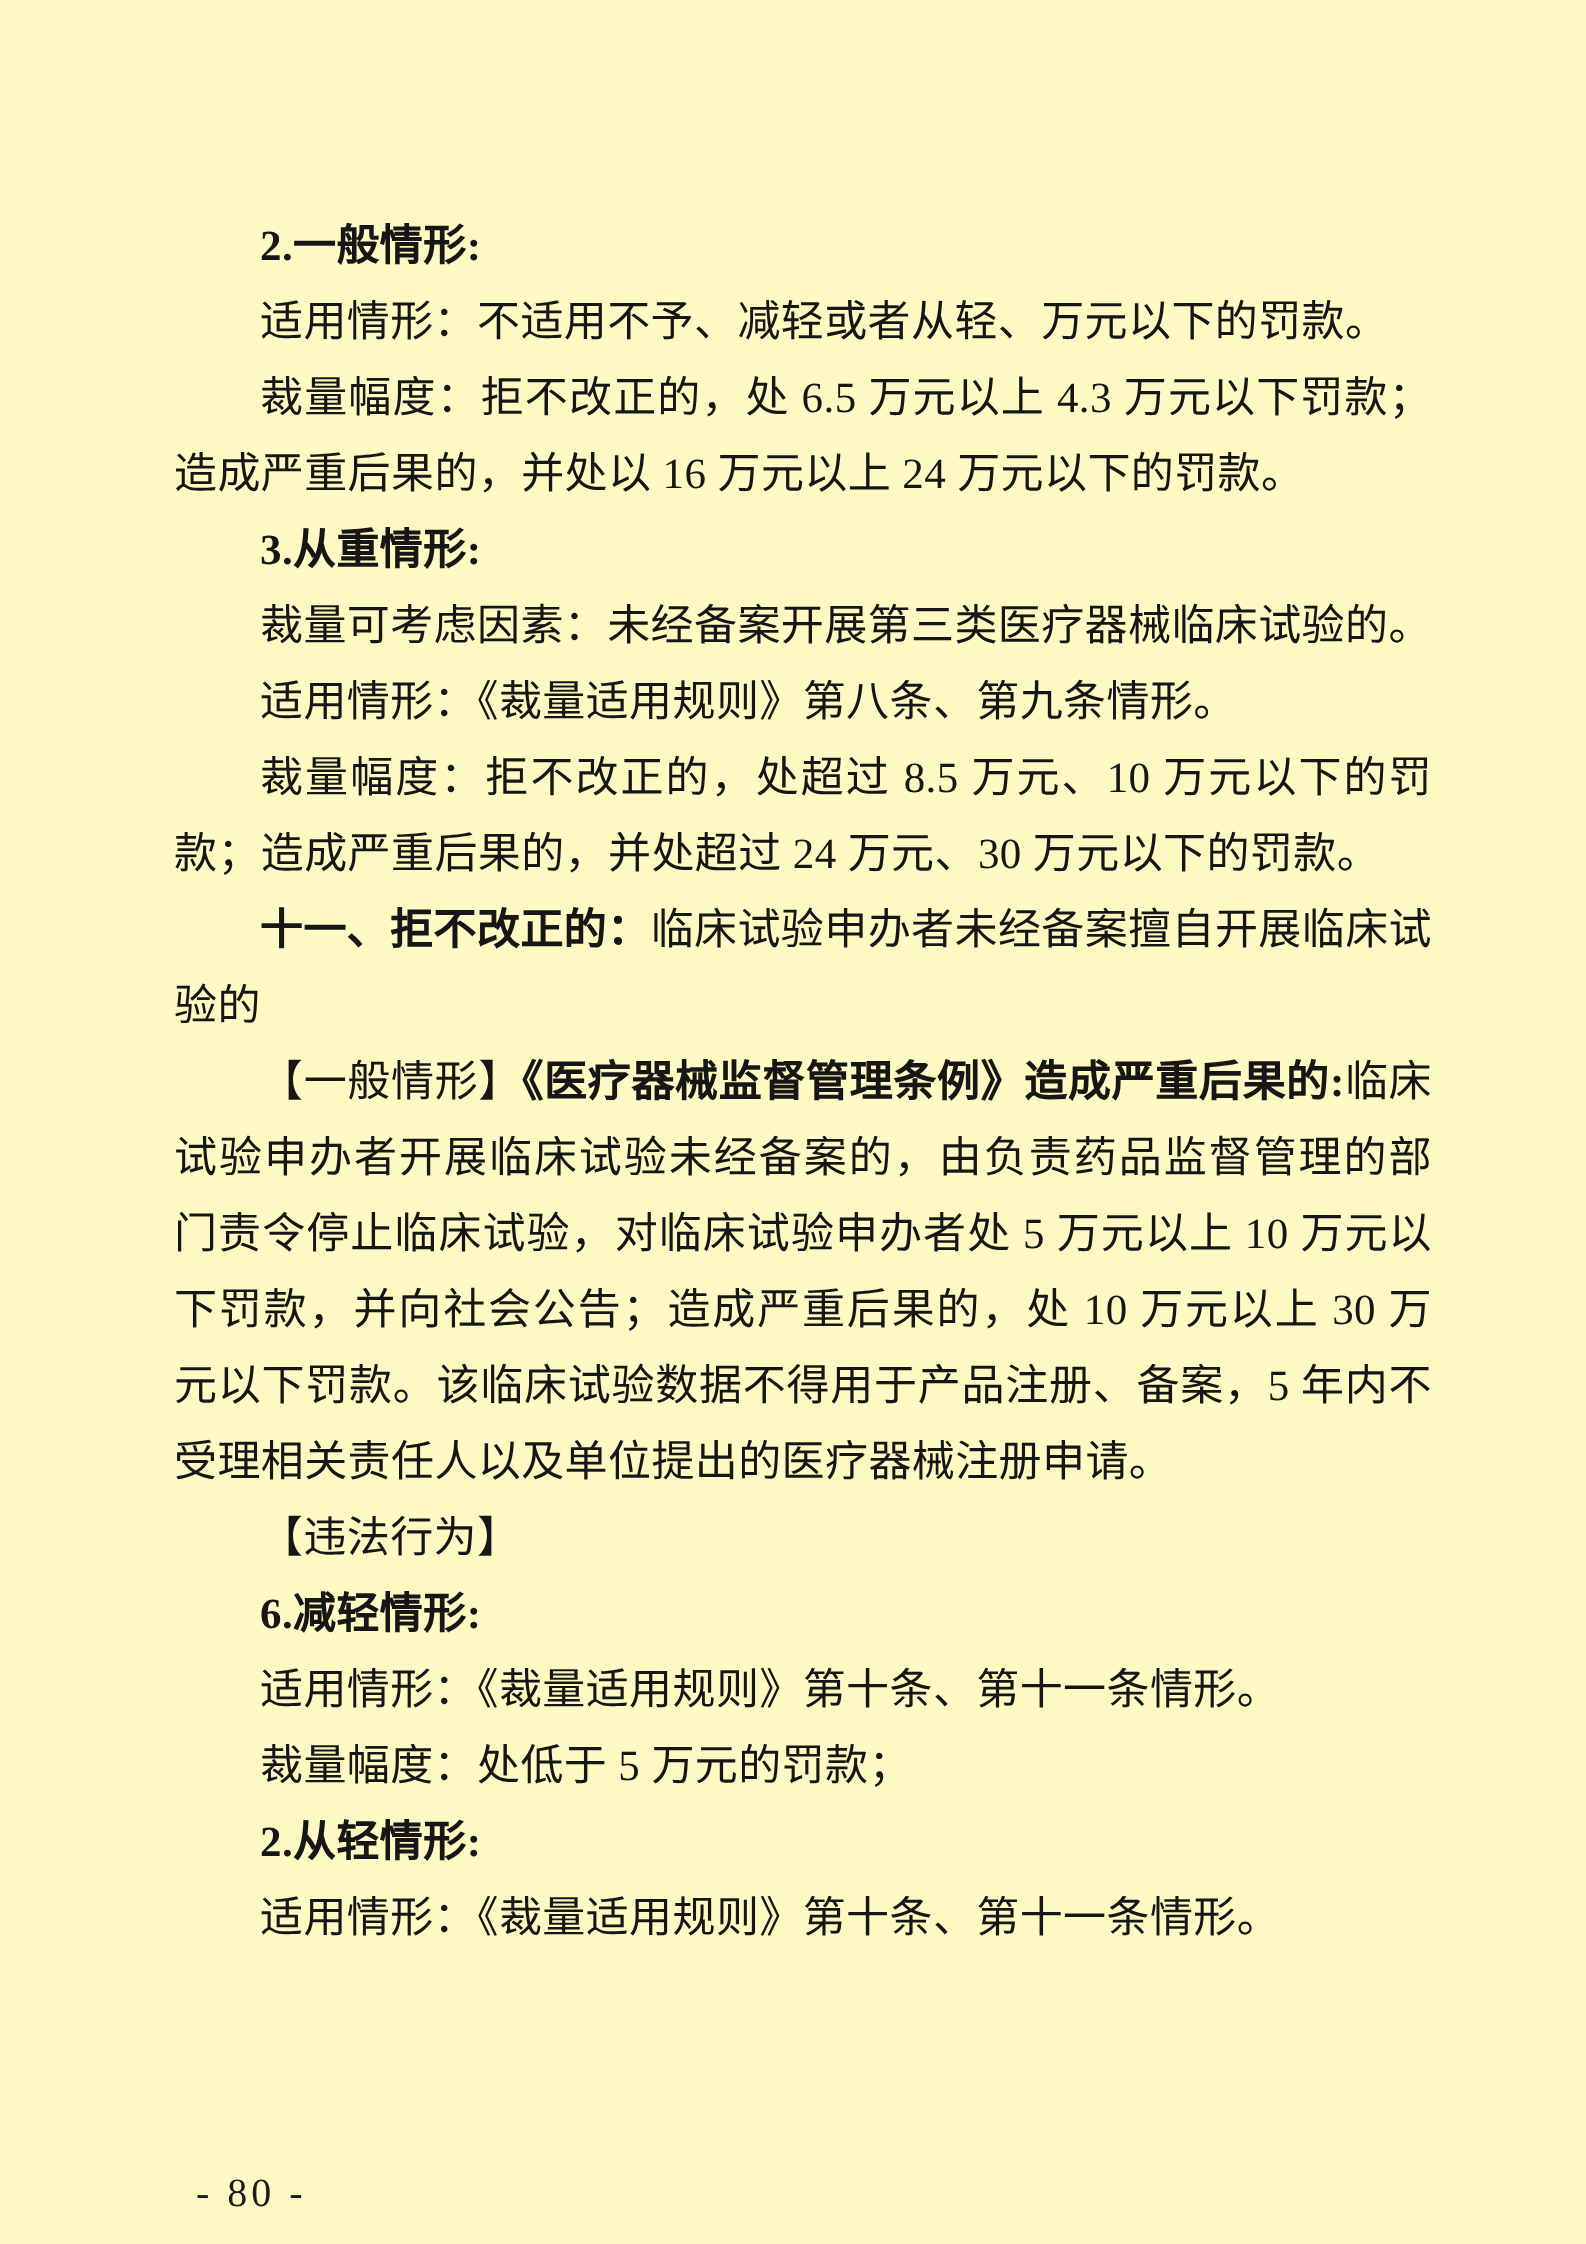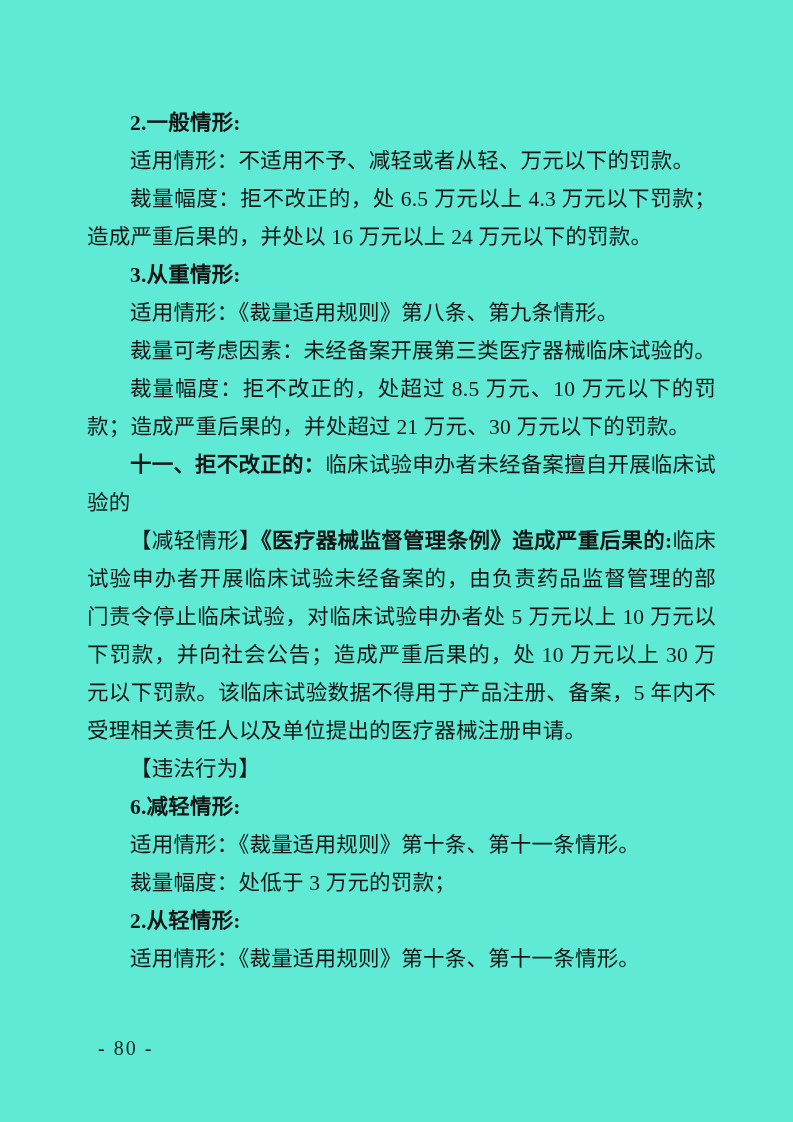--- a/index.html
+++ b/index.html
@@ -4,21 +4,21 @@
 <style>
   html, body {
     margin: 0;
     padding: 0;
     background: #ffffff;
   }
   .sheet {
     position: relative;
     width: 793px;
     height: 1122px;
-    background: #5eead4;
+    background: #fef9c3;
     overflow: hidden;
     font-family: "Liberation Serif", "DejaVu Serif", serif;
     color: #161616;
   }
   .doc {
     position: absolute;
     left: 87px;
     top: 104px;
     width: 629px;
     font-size: 21.5px;
@@ -32,41 +32,41 @@
     padding: 0;
     text-indent: 2em;
     word-break: break-all;
   }
   .para .b {
     font-weight: bold;
   }
   .pagenum {
     position: absolute;
     left: 98px;
-    top: 1037px;
+    top: 1086px;
     font-size: 20px;
     letter-spacing: 2px;
     color: #1d1d1d;
   }
 </style>
 </head>
 <body>
 
 <div class="sheet">
   <main class="doc">
       <p class="para"><span class="b">2.一般情形:</span></p>
       <p class="para"><span class="">适用情形：不适用不予、减轻或者从轻、万元以下的罚款。</span></p>
       <p class="para"><span class="">裁量幅度：拒不改正的，处 6.5 万元以上 4.3 万元以下罚款；造成严重后果的，并处以 16 万元以上 24 万元以下的罚款。</span></p>
       <p class="para"><span class="b">3.从重情形:</span></p>
+      <p class="para"><span class="">裁量可考虑因素：未经备案开展第三类医疗器械临床试验的。</span></p>
       <p class="para"><span class="">适用情形：《裁量适用规则》第八条、第九条情形。</span></p>
-      <p class="para"><span class="">裁量可考虑因素：未经备案开展第三类医疗器械临床试验的。</span></p>
-      <p class="para"><span class="">裁量幅度：拒不改正的，处超过 8.5 万元、10 万元以下的罚款；造成严重后果的，并处超过 21 万元、30 万元以下的罚款。</span></p>
+      <p class="para"><span class="">裁量幅度：拒不改正的，处超过 8.5 万元、10 万元以下的罚款；造成严重后果的，并处超过 24 万元、30 万元以下的罚款。</span></p>
       <p class="para"><span class="b">十一、拒不改正的：</span><span class="">临床试验申办者未经备案擅自开展临床试验的</span></p>
-      <p class="para"><span class="">【减轻情形】</span><span class="b">《医疗器械监督管理条例》造成严重后果的:</span><span class="">临床试验申办者开展临床试验未经备案的，由负责药品监督管理的部门责令停止临床试验，对临床试验申办者处 5 万元以上 10 万元以下罚款，并向社会公告；造成严重后果的，处 10 万元以上 30 万元以下罚款。该临床试验数据不得用于产品注册、备案，5 年内不受理相关责任人以及单位提出的医疗器械注册申请。</span></p>
+      <p class="para"><span class="">【一般情形】</span><span class="b">《医疗器械监督管理条例》造成严重后果的:</span><span class="">临床试验申办者开展临床试验未经备案的，由负责药品监督管理的部门责令停止临床试验，对临床试验申办者处 5 万元以上 10 万元以下罚款，并向社会公告；造成严重后果的，处 10 万元以上 30 万元以下罚款。该临床试验数据不得用于产品注册、备案，5 年内不受理相关责任人以及单位提出的医疗器械注册申请。</span></p>
       <p class="para"><span class="">【违法行为】</span></p>
       <p class="para"><span class="b">6.减轻情形:</span></p>
       <p class="para"><span class="">适用情形：《裁量适用规则》第十条、第十一条情形。</span></p>
-      <p class="para"><span class="">裁量幅度：处低于 3 万元的罚款；</span></p>
+      <p class="para"><span class="">裁量幅度：处低于 5 万元的罚款；</span></p>
       <p class="para"><span class="b">2.从轻情形:</span></p>
       <p class="para"><span class="">适用情形：《裁量适用规则》第十条、第十一条情形。</span></p>
     </main>
   <footer class="pagenum">- 80 -</footer>
 </div>
 
 </body></html>

